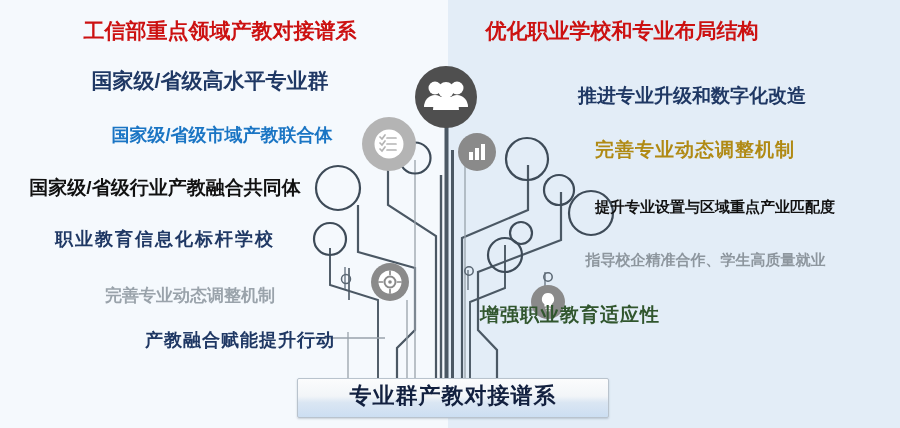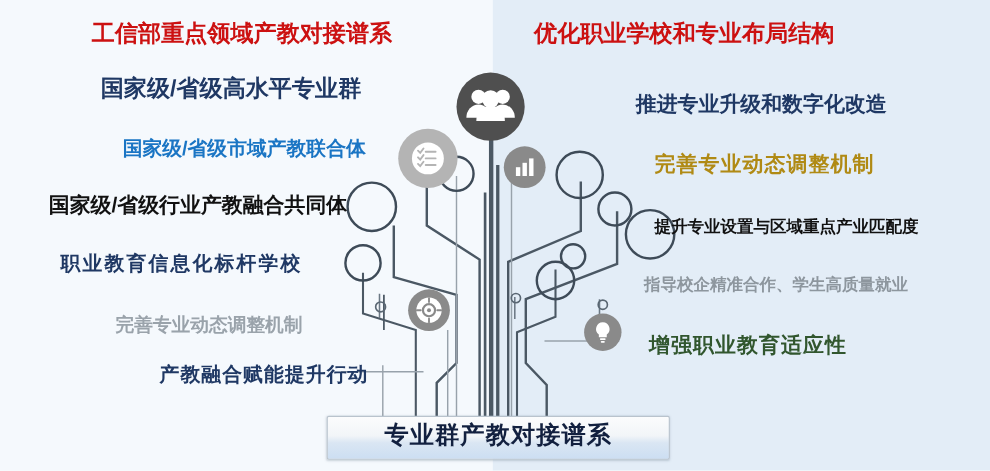--- a/index.html
+++ b/index.html
@@ -62,21 +62,20 @@
     text-align: center;
     font-size: 18px;
     color: #1a75c4;
     padding-left: 27px;
   }
   .t-l3 {
     left: 0; width: 330px; top: 178px;
     text-align: center;
     font-size: 19px;
     color: #111111;
-    margin-left: 15px;
   }
   .t-l4 {
     left: 0; width: 330px; top: 230px;
     text-align: center;
     font-size: 18px;
     color: #1f3864;
     letter-spacing: 2px;
   }
   .t-l5 {
     left: 0; width: 380px; top: 287px;
@@ -119,21 +118,20 @@
     color: #111111;
   }
   .t-r4 {
     left: 520px; width: 371px; top: 252px;
     text-align: center;
     font-size: 15px;
     color: #8d969e;
   }
   .t-r5 {
     left: 480px; width: 400px; top: 305px;
-    text-align: center;
     font-size: 19px;
     color: #31562e;
     letter-spacing: 1px;
   }
   
   .banner {
     position: absolute;
     left: 297px;
     top: 378px;
     width: 312px;

